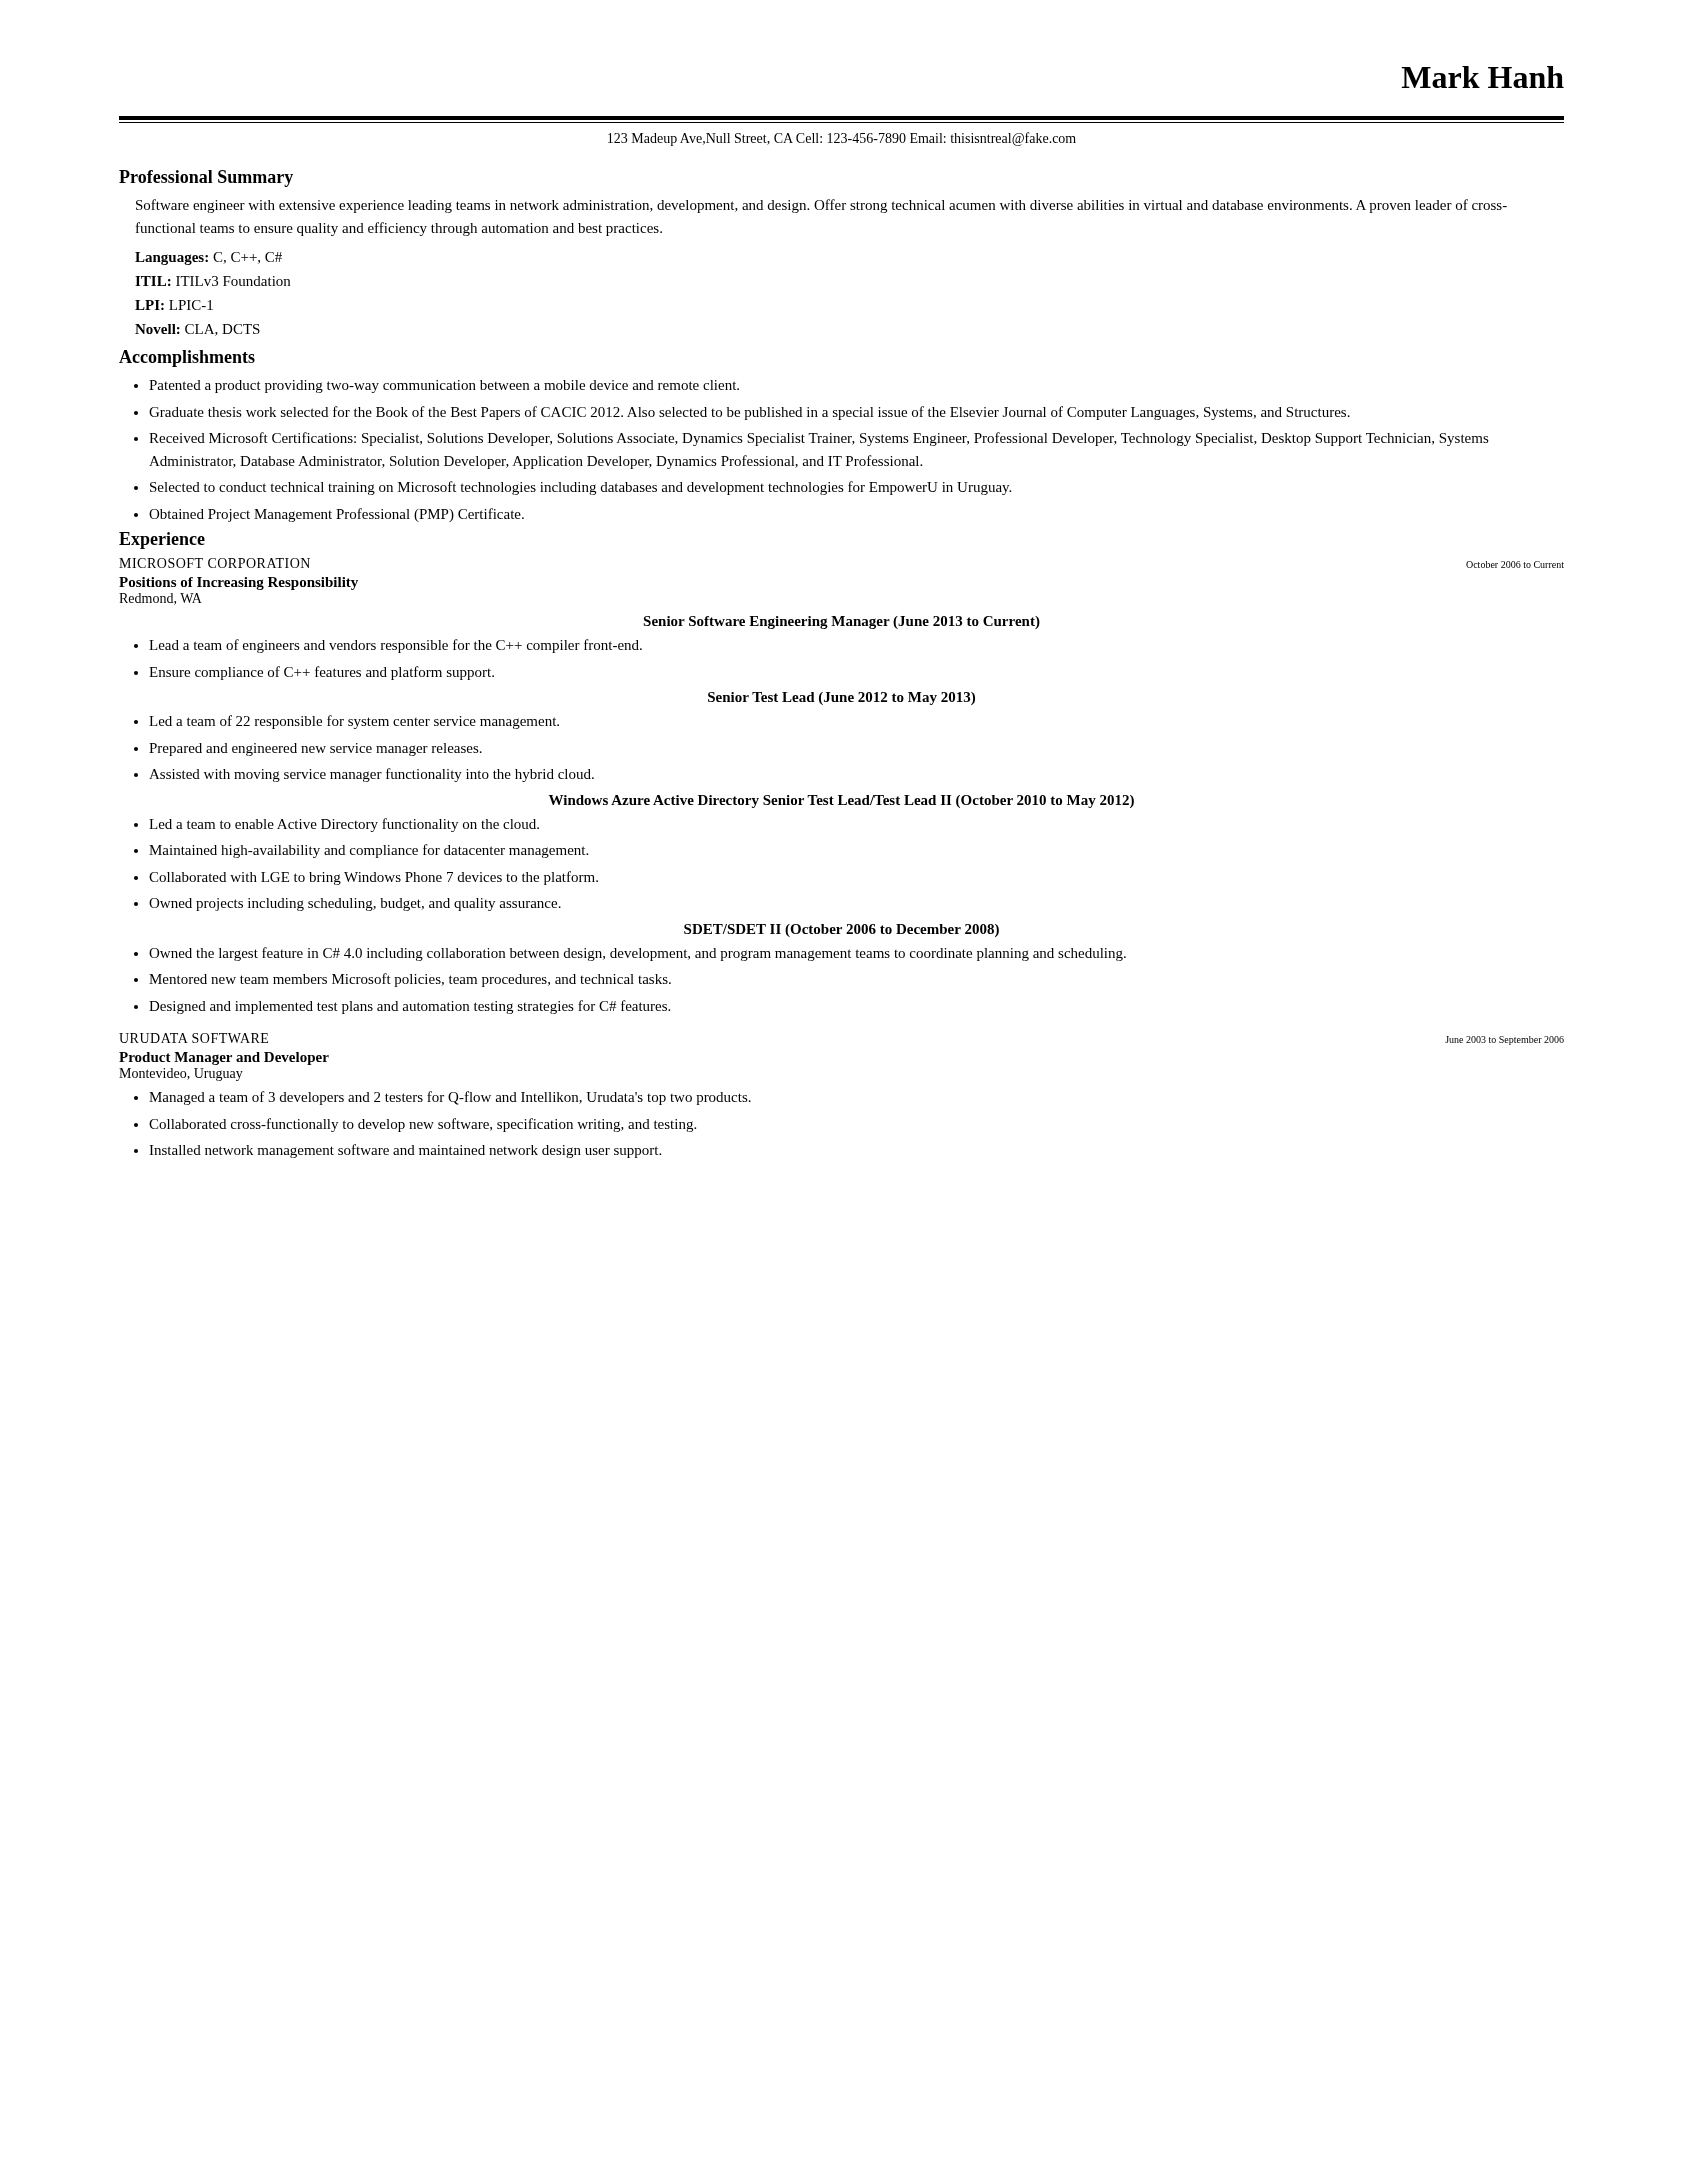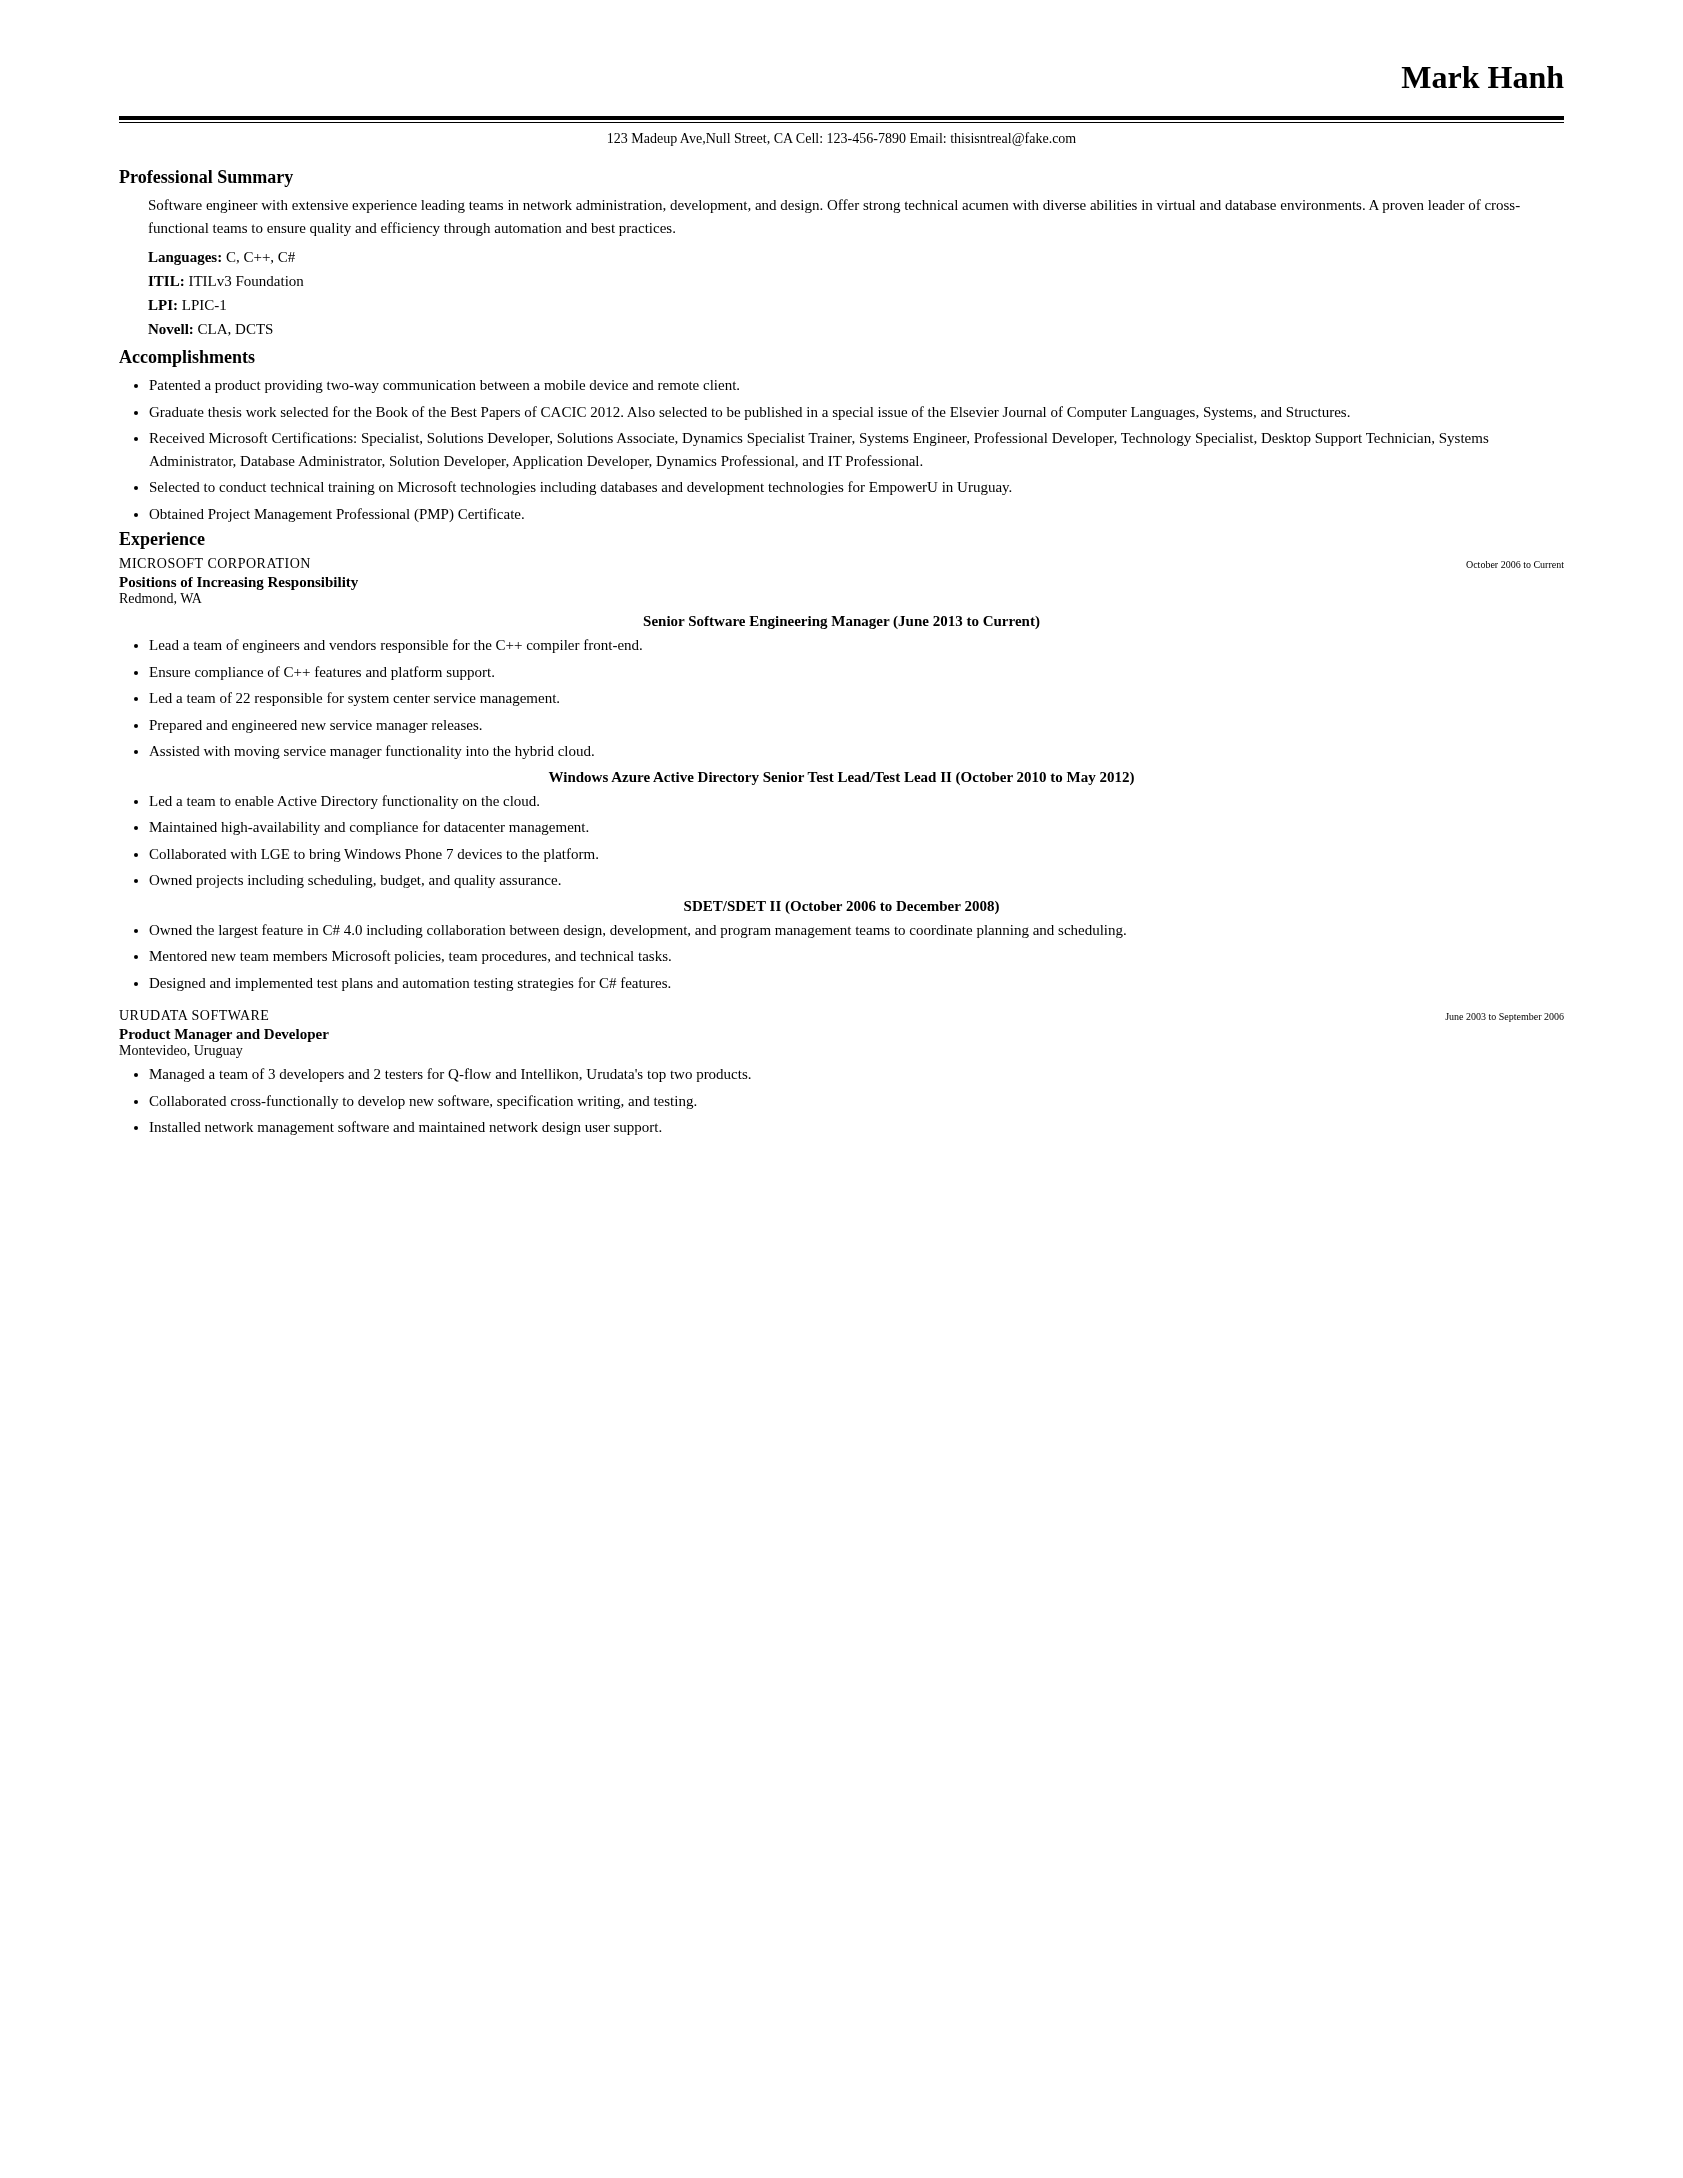--- a/index.html
+++ b/index.html
@@ -43,21 +43,21 @@
       margin-bottom: 20px;
     }
 
     .section-title {
       font-size: 18px;
       font-weight: bold;
       margin-bottom: 6px;
     }
 
     .section-content {
-      margin-left: 29px;
+      margin-left: 16px;
       margin-bottom: 6px;
       line-height: 1.5;
     }
 
     .competency-line {
       line-height: 1.6;
     }
 
     .competency-label {
       font-weight: bold;
@@ -173,20 +173,21 @@
     </div>
     <div class="position-title">Positions of Increasing Responsibility</div>
     <div class="position-location">Redmond, WA</div>
 
     <div class="sub-position">Senior Software Engineering Manager (June 2013 to Current)</div>
     <ul class="experience-bullets">
       <li>Lead a team of engineers and vendors responsible for the C++ compiler front-end.</li>
       <li>Ensure compliance of C++ features and platform support.</li>
     </ul>
 
+    <div class="sub-position">Senior Test Lead (June 2012 to May 2013)</div>
     <ul class="experience-bullets">
       <li>Led a team of 22 responsible for system center service management.</li>
       <li>Prepared and engineered new service manager releases.</li>
       <li>Assisted with moving service manager functionality into the hybrid cloud.</li>
     </ul>
 
     <div class="sub-position">Windows Azure Active Directory Senior Test Lead/Test Lead II (October 2010 to May 2012)</div>
     <ul class="experience-bullets">
       <li>Led a team to enable Active Directory functionality on the cloud.</li>
       <li>Maintained high-availability and compliance for datacenter management.</li>

